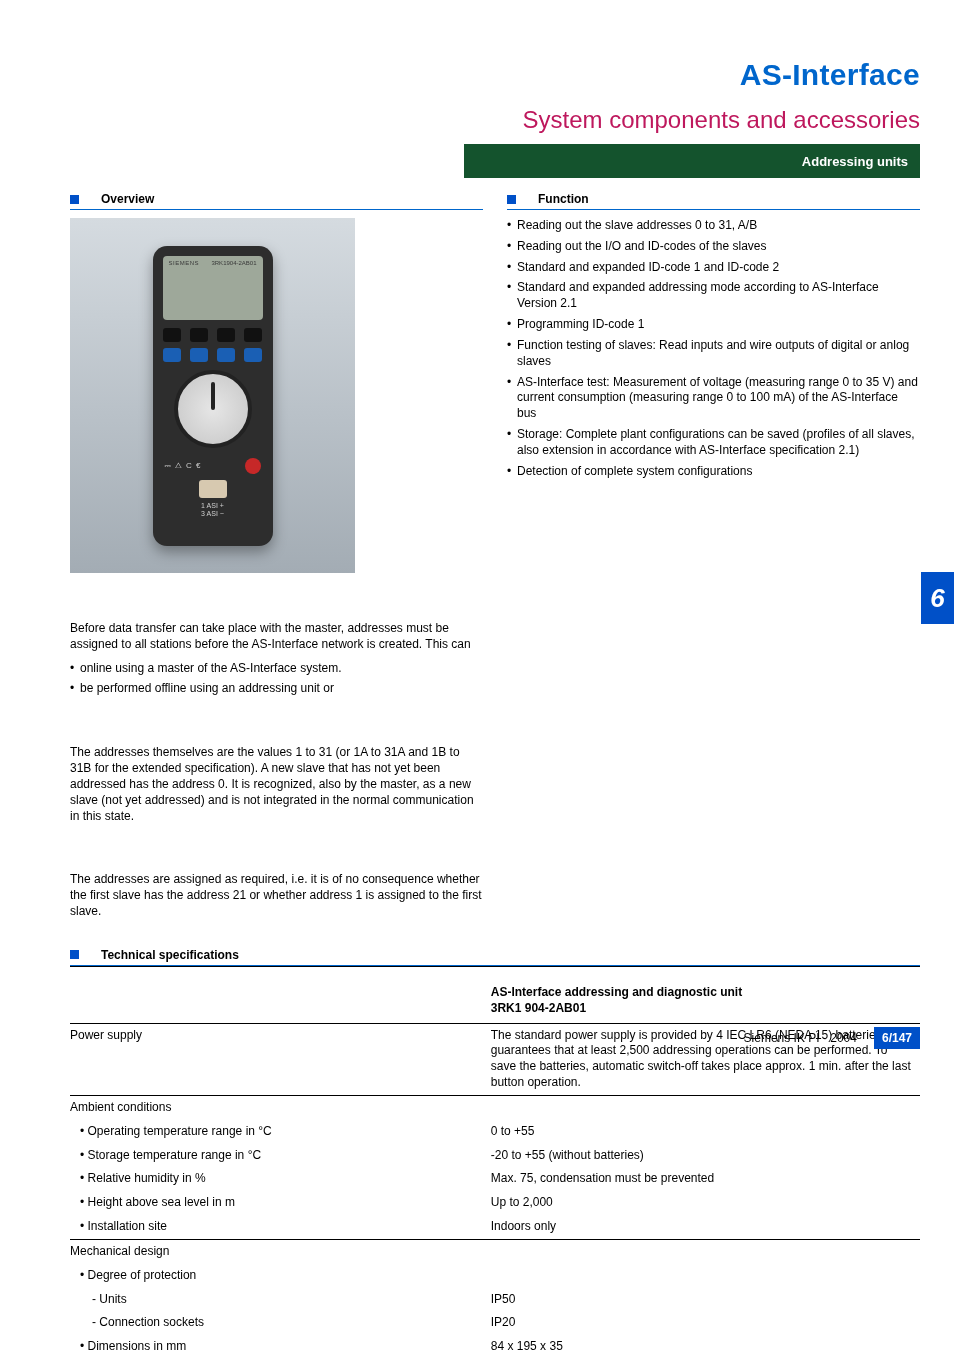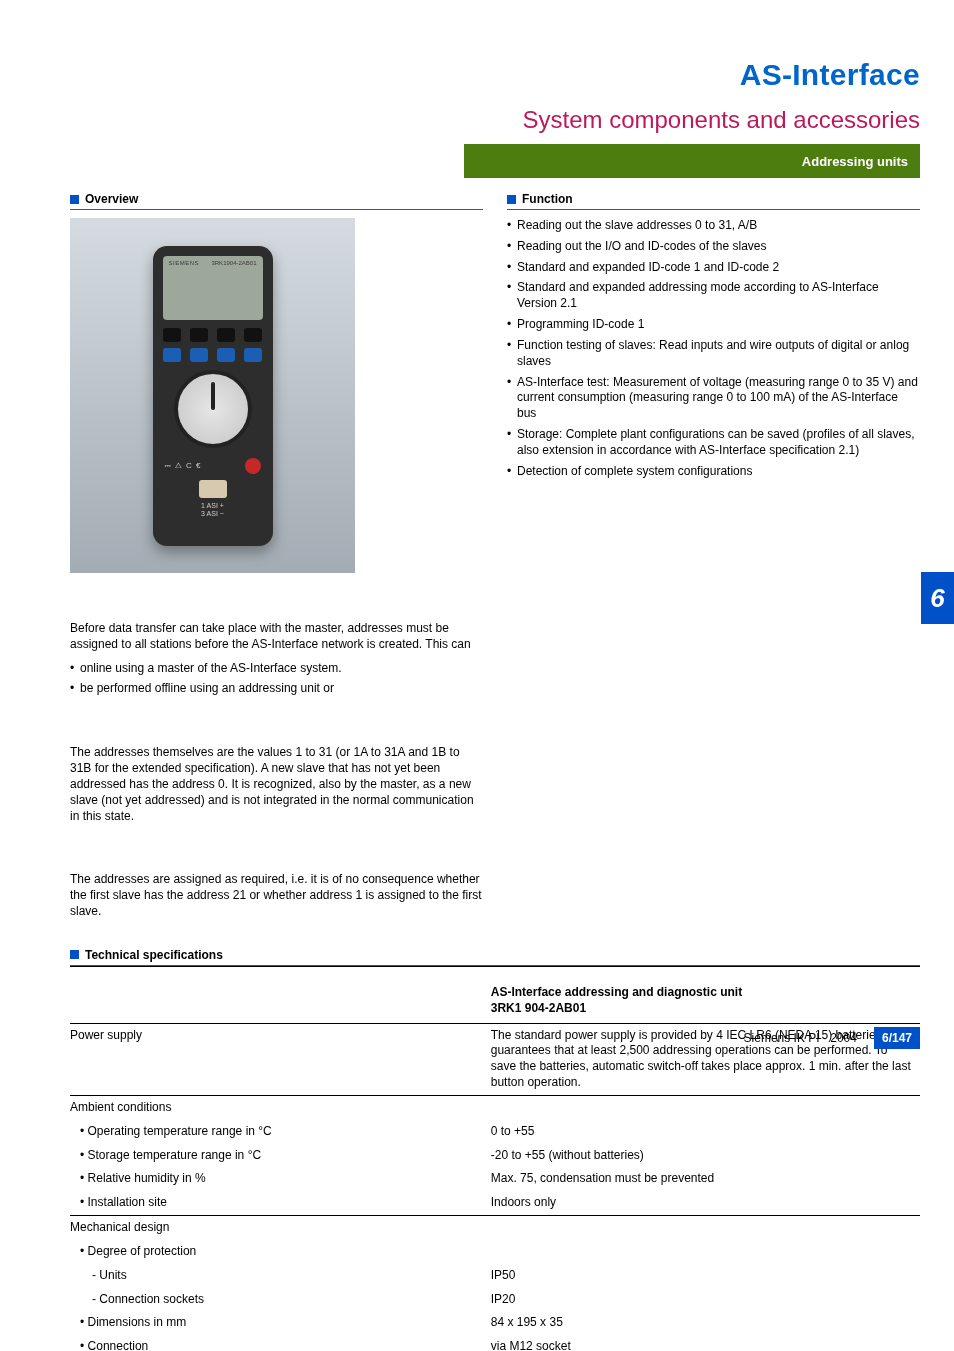--- a/index.html
+++ b/index.html
@@ -1,24 +1,24 @@
 <!DOCTYPE html>
 <html><head>
 <meta charset="utf-8">
 <style>
   * { box-sizing: border-box; margin: 0; padding: 0; }
   html, body { width: 954px; height: 1351px; font-family: Arial, Helvetica, sans-serif; background: #fff; color: #000; }
   .page { position: relative; width: 954px; height: 1085px; padding: 58px 34px 0 70px; }
   .header { text-align: right; }
   .header h1 { font-size: 30px; font-weight: 700; color: #0066cc; letter-spacing: 0.3px; }
   .header h2 { font-size: 24px; font-weight: 400; color: #be185d; margin-top: 14px; }
-  .blue-band { margin-top: 10px; height: 34px; background: #4d7c0f; color: #fff; display: flex; align-items: center; justify-content: flex-end; padding-right: 12px; font-size: 13px; font-weight: 700; margin-left: 394px; }
+  .blue-band { margin-top: 10px; height: 34px; background: #14532d; color: #fff; display: flex; align-items: center; justify-content: flex-end; padding-right: 12px; font-size: 13px; font-weight: 700; margin-left: 394px; }
   .content { display: flex; gap: 24px; margin-top: 14px; }
   .col { flex: 1 1 0; min-width: 0; }
-  .sec-hdr { display: flex; align-items: center; gap: 6px; border-bottom: 0.8px solid #0066cc; padding-bottom: 3px; margin-bottom: 8px; }
+  .sec-hdr { display: flex; align-items: center; gap: 22px; border-bottom: 0.8px solid #0066cc; padding-bottom: 3px; margin-bottom: 8px; }
   .sec-sq { width: 9px; height: 9px; background: #0050c8; flex: 0 0 auto; }
   .sec-title { font-size: 12px; font-weight: 700; }
   .product-img { width: 285px; height: 355px; background: linear-gradient(180deg,#d5dbe0 0%,#b9c1c8 55%,#a3acb4 100%); display: flex; align-items: center; justify-content: center; margin-bottom: 14px; }
   .device { width: 120px; height: 300px; background: #2d2d2d; border-radius: 14px; position: relative; box-shadow: 0 6px 14px rgba(0,0,0,0.35); padding: 10px; }
   .device .lcd { background:#9ea89a; height:64px; border-radius:4px; margin-bottom:8px; position:relative; }
   .device .lcd .brand { position:absolute; top:4px; left:6px; font-size:6px; color:#3a3a3a; letter-spacing:0.5px; }
   .device .lcd .model { position:absolute; top:4px; right:6px; font-size:6px; color:#3a3a3a; }
   .device .btn-row { display:flex; justify-content:space-between; margin-bottom:6px; }
   .device .btn { width:18px; height:14px; background:#111; border-radius:3px; }
   .device .btn.blue { background:#1a5fb4; }
@@ -163,20 +163,26 @@
         <td class="val">-20 to +55 (without batteries)</td>
       </tr>
       <tr>
         <td>
               <span class="indent1">• Relative humidity in %</span>
             </td>
         <td class="val">Max. 75, condensation must be prevented</td>
       </tr>
       <tr>
         <td>
+              <span class="indent1">• Height above sea level in m</span>
+            </td>
+        <td class="val">Up to 2,000</td>
+      </tr>
+      <tr>
+        <td>
               <span class="indent1">• Installation site</span>
             </td>
         <td class="val">Indoors only</td>
       </tr>
       <tr class="sep">
         <td>Mechanical design</td>
         <td class="val"></td>
       </tr>
       <tr>
         <td>

